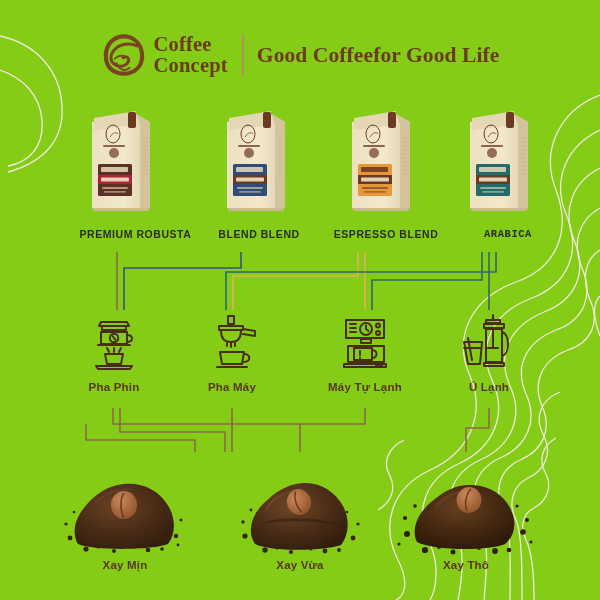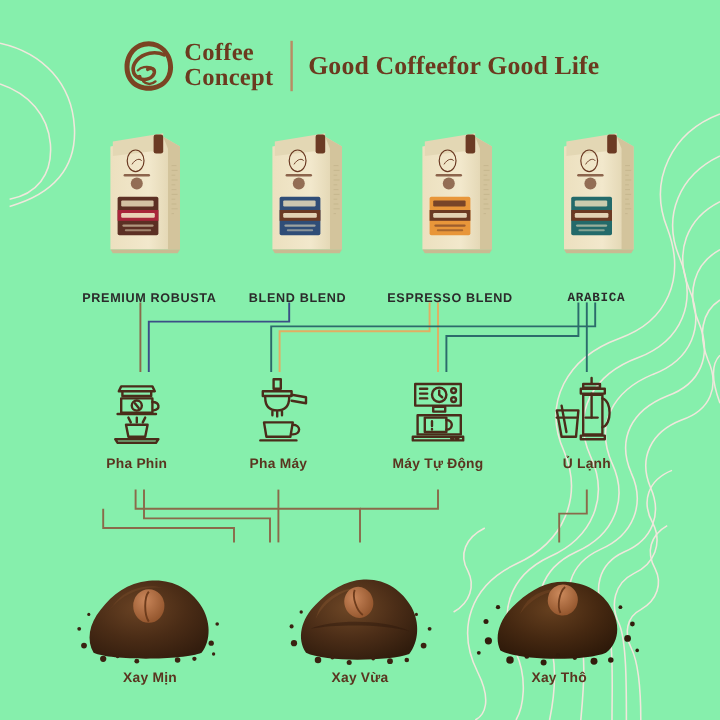--- a/index.html
+++ b/index.html
@@ -3,21 +3,21 @@
 <meta charset="utf-8">
 <style>
   html,body{margin:0;padding:0;}
   body{
     width:600px;height:600px;
     background:#ffffff;
     font-family:"Liberation Sans", sans-serif;
     overflow:hidden;
     position:relative;
   }
-  #stage{position:relative;width:600px;height:600px;overflow:hidden;background:#86efac;}
+  #stage{position:relative;width:600px;height:600px;overflow:hidden;background:#84cc16;}
 
   
   .bg-contours{position:absolute;inset:0;z-index:0;pointer-events:none;}
 
   
   .header{position:absolute;left:0;top:24px;width:600px;height:62px;
           display:flex;align-items:center;justify-content:center;z-index:3;}
   .logo-mark{width:46px;height:46px;margin-right:7px;flex:0 0 auto;}
   .logo-words{display:flex;flex-direction:column;justify-content:center;
               line-height:1.04;margin-right:12px;}
@@ -26,21 +26,21 @@
   .divider-bar{width:2px;height:42px;background:#b98c63;margin:0 13px 0 2px;}
   .tagline{display:flex;flex-direction:row;justify-content:center;line-height:1.04;}
   .tagline span{font-family:"Liberation Serif", serif;font-weight:bold;
               font-size:21.5px;color:#6b3a1f;letter-spacing:.1px;}
 
   
   .bags{position:absolute;left:0;top:104px;width:600px;height:112px;z-index:3;}
   .bag{position:absolute;top:0;width:100px;height:112px;}
   .bag svg{display:block;}
 
-  .bag-labels{position:absolute;left:5px;top:228px;width:552px;height:18px;z-index:3;margin-top:15px;}
+  .bag-labels{position:absolute;left:16px;top:228px;width:552px;height:18px;z-index:3;}
   .bag-label{position:absolute;top:0;text-align:center;font-size:10.5px;
              font-weight:bold;color:#2b2b2b;letter-spacing:.55px;white-space:nowrap;}
 
   
   .wires{position:absolute;left:0;top:0;width:600px;height:600px;z-index:2;
          pointer-events:none;}
 
   
   .methods{position:absolute;left:0;top:312px;width:600px;height:90px;z-index:3;}
   .method{position:absolute;top:0;width:110px;text-align:center;}
@@ -340,21 +340,21 @@
           <path d="M27,27 L37,27 L37,31 L27,31 Z"></path>
           <path d="M14,34 L50,34 L50,50 L14,50 Z"></path>
           <path d="M20,36 L38,36 L38,48 L20,48 Z"></path>
           <path d="M38,38 C44,38 44,46 38,46"></path>
           <path d="M26,39 L26,43 M26,45.5 L26,46"></path>
           <path d="M10,52 L52,52 L52,55 L10,55 Z"></path>
           <circle cx="43" cy="53.5" r="1"></circle>
             <circle cx="47" cy="53.5" r="1"></circle>
         </svg>
       </div>
-      <div class="cap">Máy Tự Động</div>
+      <div class="cap">Máy Tự Lạnh</div>
     </div>
 
     <div class="method" style="left:434px;">
       <div class="ico">
         <svg width="62" height="62" viewBox="0 0 62 62" fill="none" stroke="#4a2c1a" stroke-width="2" stroke-linecap="round" stroke-linejoin="round">
           <path d="M35,3 L35,7"></path>
           <path d="M28,8 L42,8 L42,11 L28,11 Z"></path>
           <path d="M26,12 L46,12 L46,16 L26,16 Z"></path>
           <path d="M28,17 L44,17 L44,50 L28,50 Z"></path>
           <path d="M44,20 C52,22 52,42 44,44"></path>

